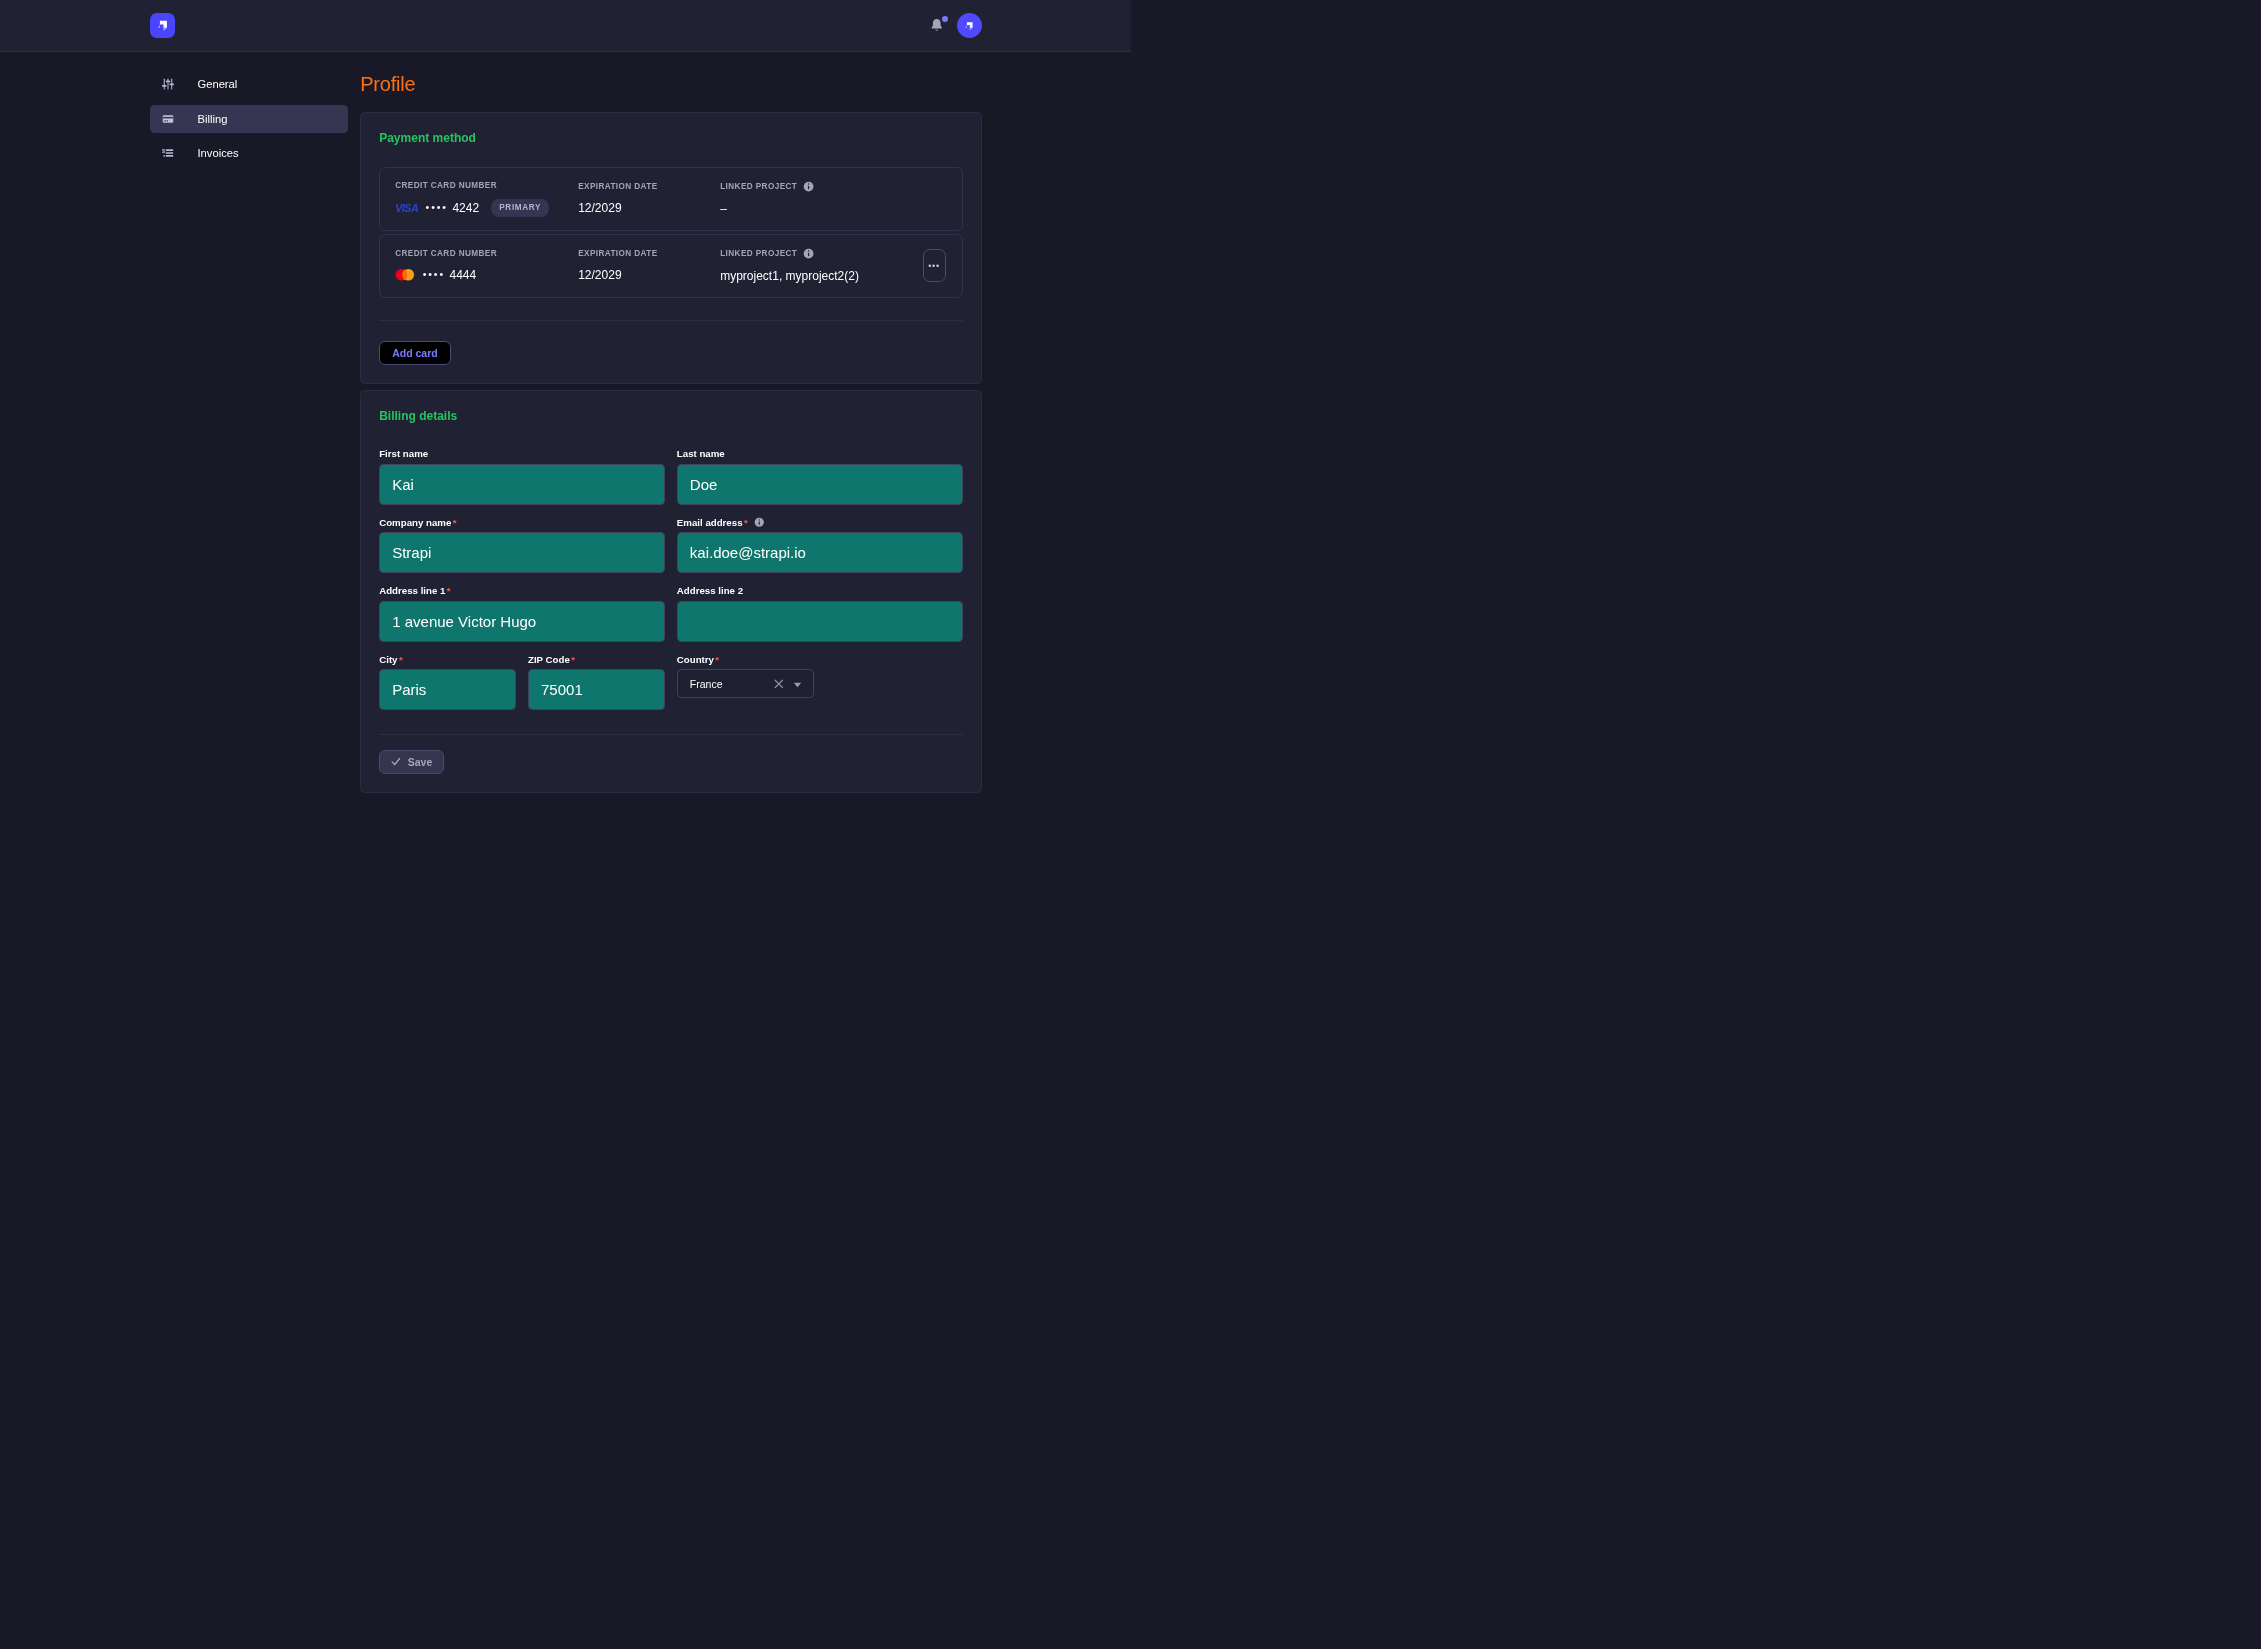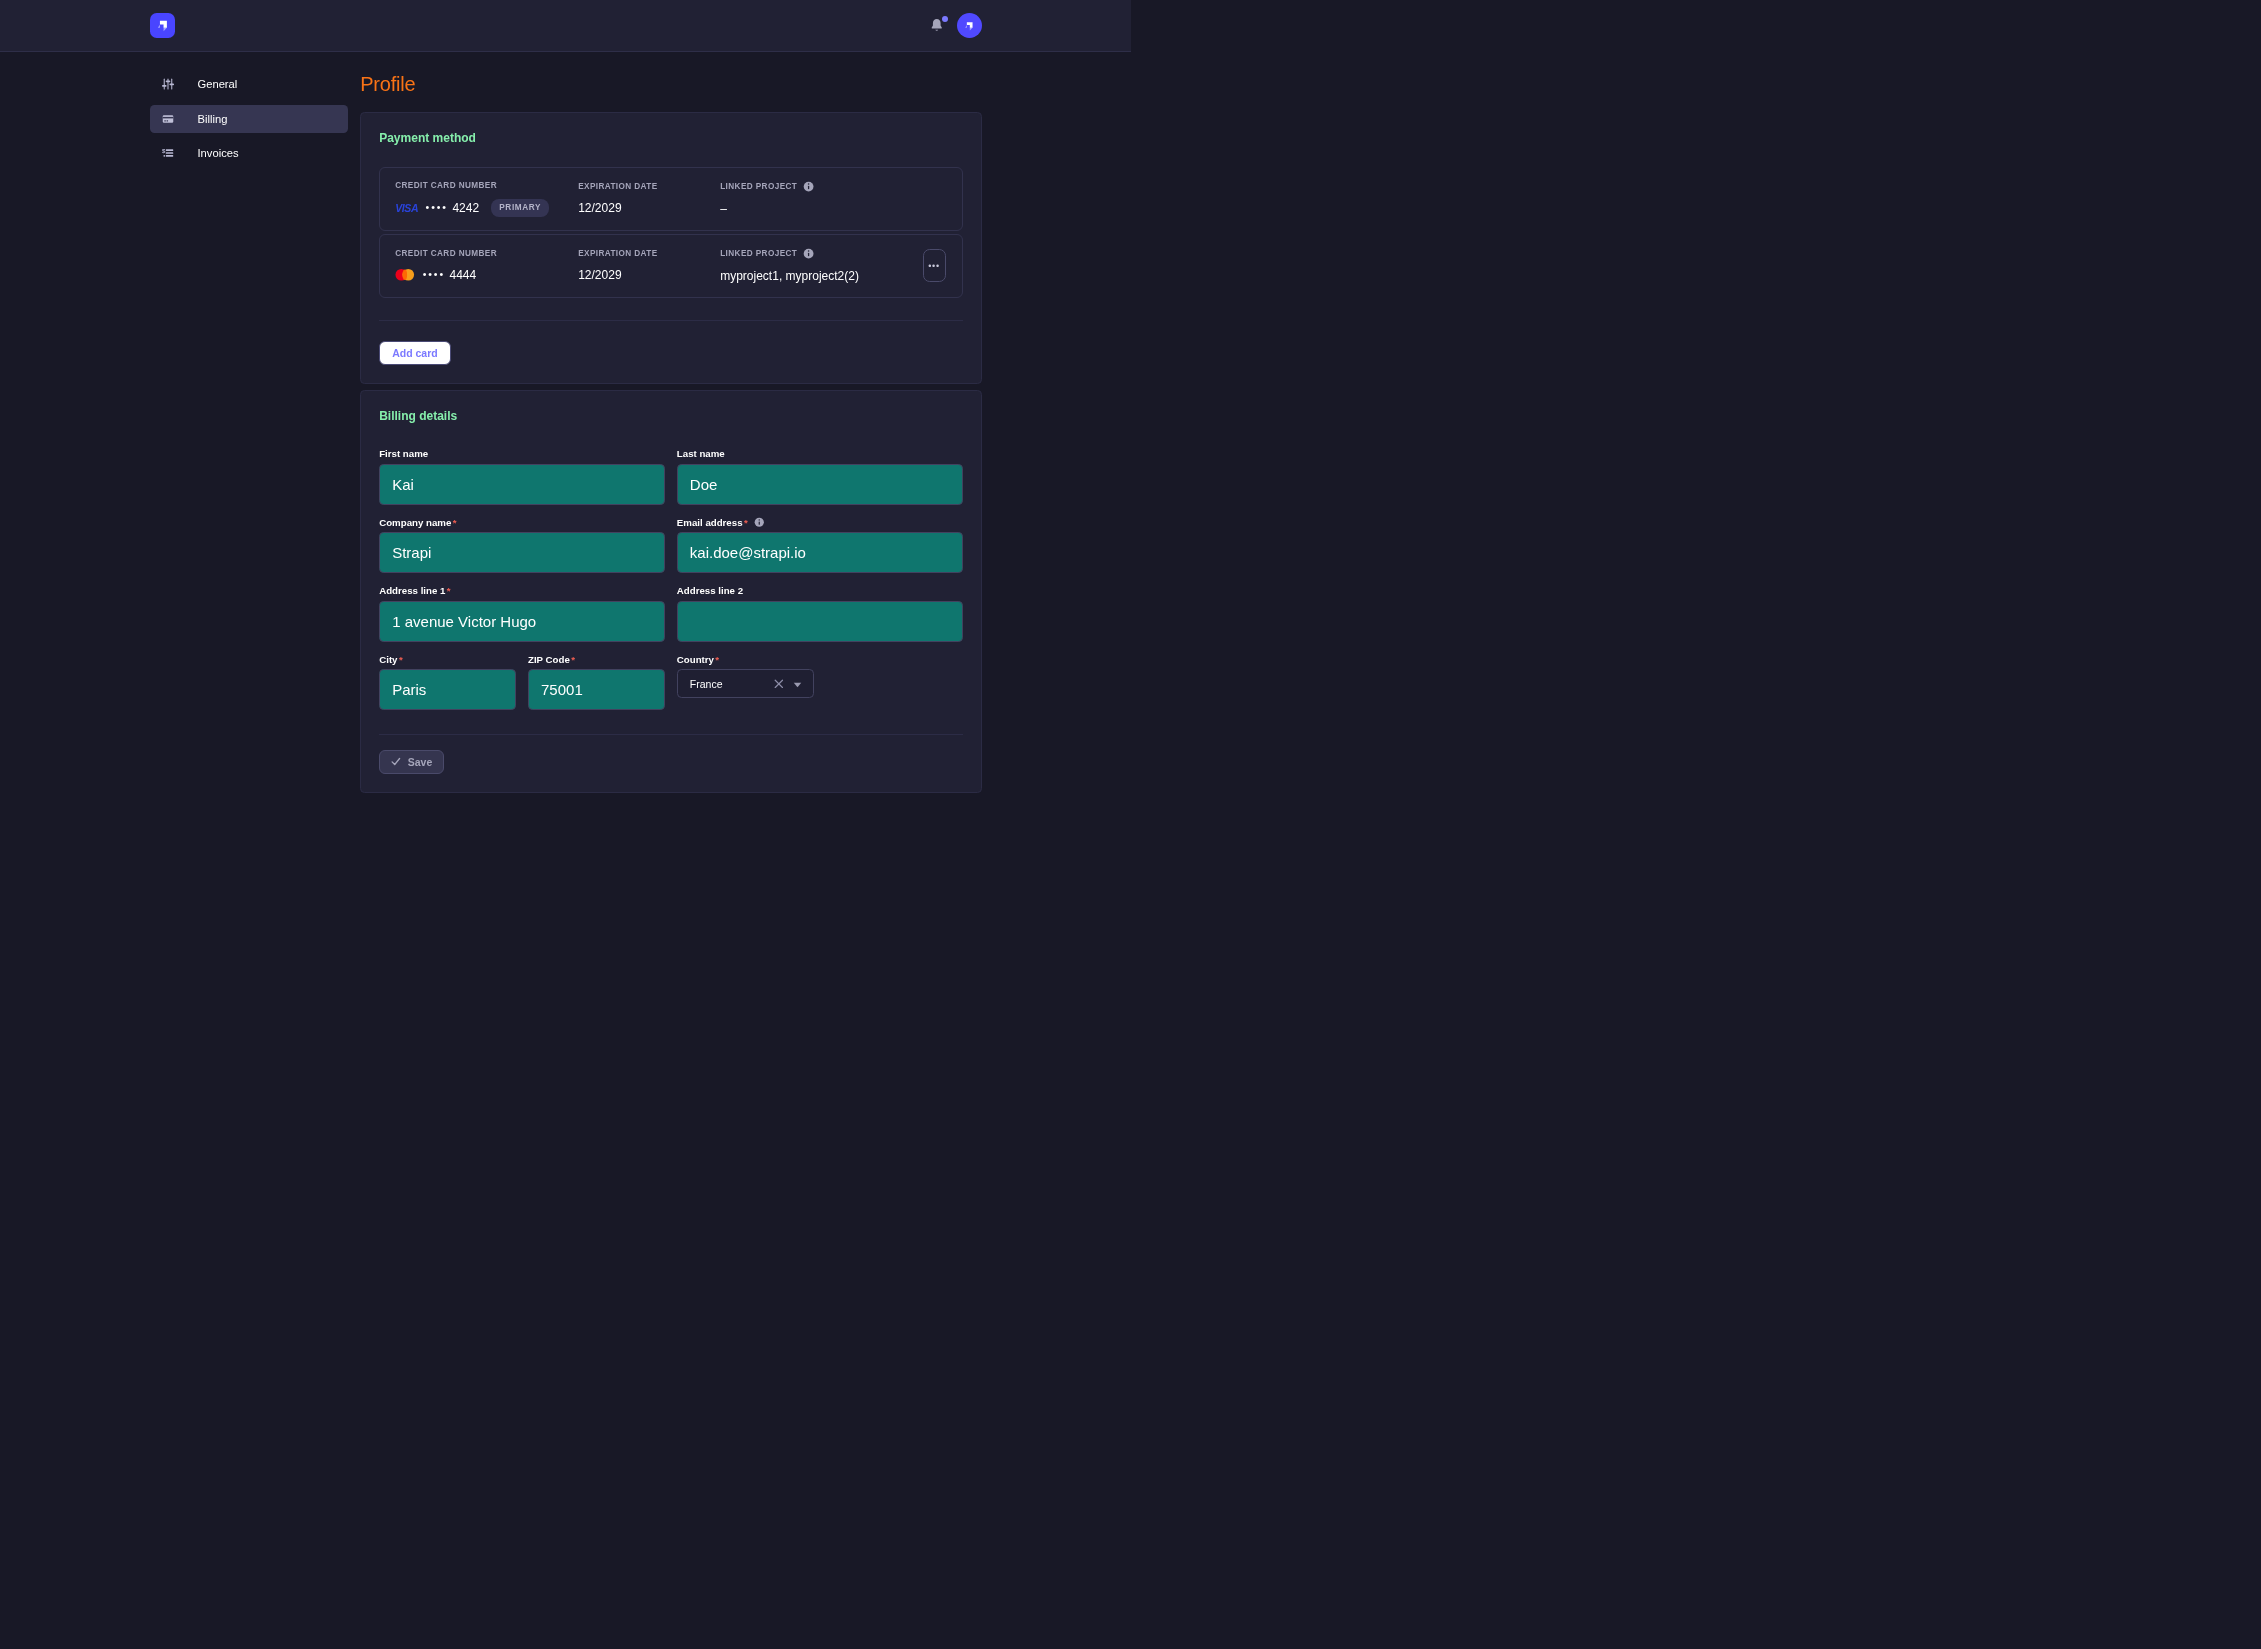--- a/index.html
+++ b/index.html
@@ -51,21 +51,21 @@
     margin: 0 0 13.5px; font-size: 20px; font-weight: 400; color: #f97316;
     letter-spacing: -0.2px; line-height: 28px;
   }
 
   
   .card {
     background: #212134; border: 0.7px solid #2b2b44; border-radius: 4.5px;
     padding: 18px;
   }
   .card + .card { margin-top: 6px; }
-  .card-title { margin: 0; font-size: 12px; font-weight: 700; color: #86efac; }
+  .card-title { margin: 0; font-size: 12px; font-weight: 700; color: #22c55e; }
   .card-title.pm { margin-bottom: 22.4px; }
   .card-title.bd { margin-bottom: 25.4px; }
 
   
   .cc-row {
     border: 0.7px solid #32324d; border-radius: 6px; padding: 12.7px 15px;
     display: grid; grid-template-columns: 183px 142px 1fr 24px; align-items: center;
   }
   .cc-row + .cc-row { margin-top: 3px; }
   .cc-label {
@@ -87,21 +87,21 @@
     letter-spacing: 0.6px; padding: 4.5px 8.2px; border-radius: 8px; margin-left: 12px;
   }
   .more-btn {
     width: 23px; height: 33px; border: 0.7px solid #4a4a6a; border-radius: 6.7px;
     background: transparent; color: #c8c8da; display: flex; align-items: center;
     justify-content: center; font-size: 9px; letter-spacing: 0.7px; cursor: pointer;
     padding: 0;
   }
   .pm-divider { border: none; border-top: 0.7px solid #2c2c46; margin: 22px 0 20px; }
   .add-card-btn {
-    background: #ffffff; border: 0.7px solid #4a4a75; color: #7b79ff;
+    background: #000000; border: 0.7px solid #4a4a75; color: #7b79ff;
     font-family: "Liberation Sans", sans-serif;
     font-weight: 700; font-size: 10.5px; height: 24px; padding: 0 12px;
     border-radius: 6px; cursor: pointer;
   }
 
   
   .form-grid { display: grid; grid-template-columns: 1fr 1fr; column-gap: 12.7px; row-gap: 18px; gap: 12px; }
   .field-label {
     display: flex; align-items: center; font-size: 9.7px; font-weight: 600;
     color: #ffffff; margin-bottom: 4.5px; gap: 0.7px;

